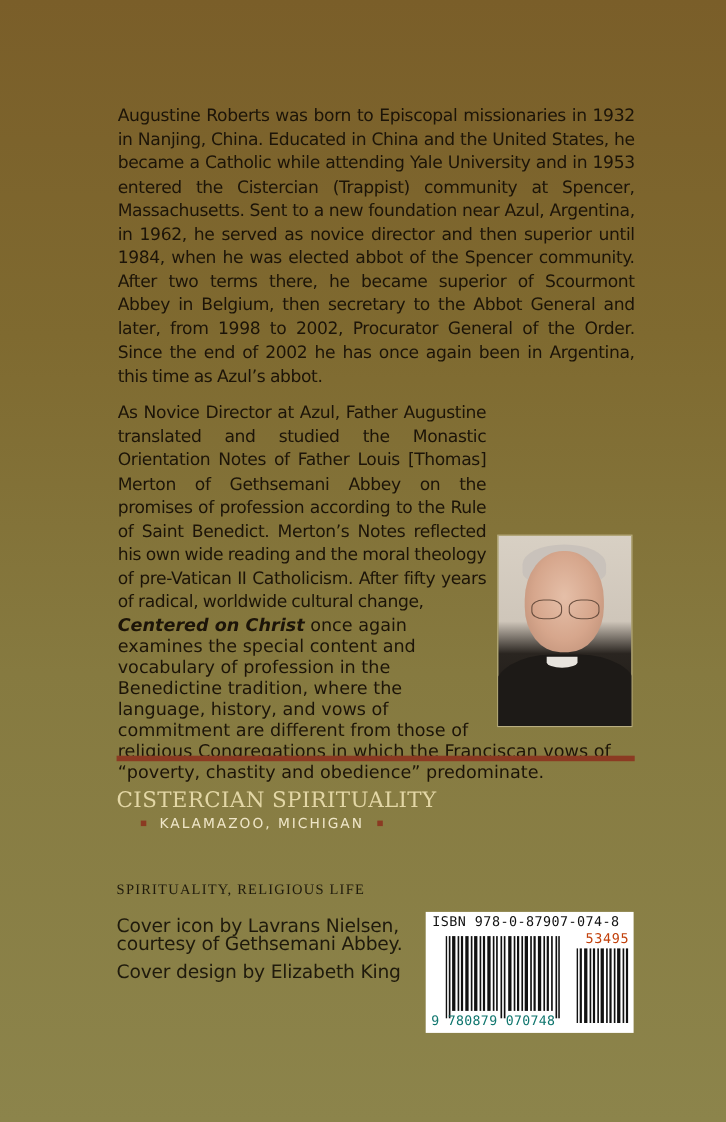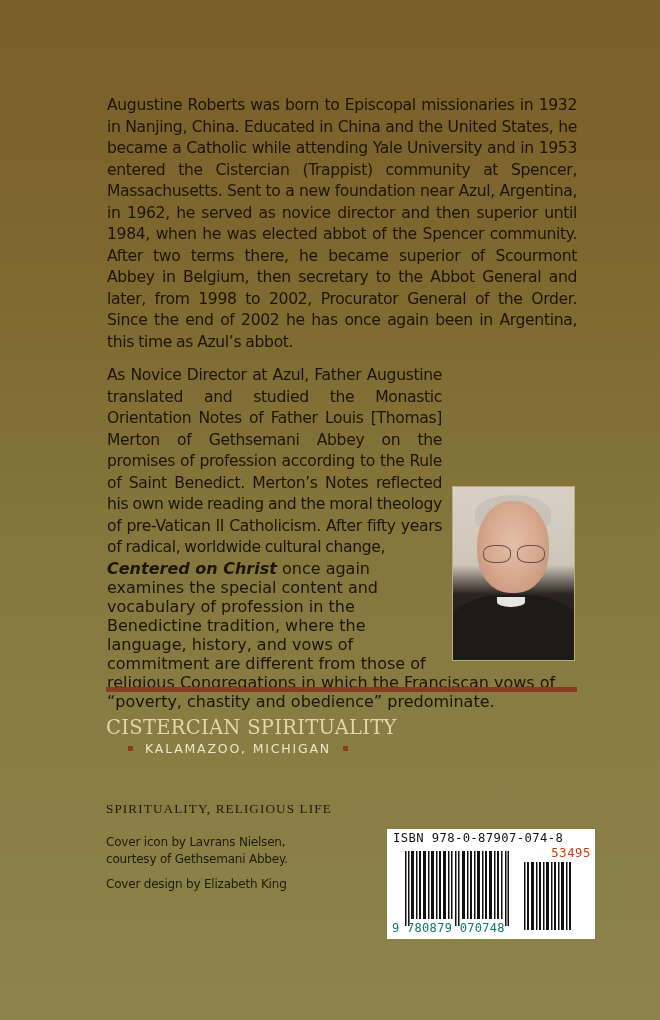--- a/index.html
+++ b/index.html
@@ -67,30 +67,29 @@
   }
   .bullet { display: inline-block; width: 5px; height: 5px; background: #8b3a22; }
   .bullet.left { margin-right: 12px; }
   .bullet.right { margin-left: 12px; }
 
   .category {
     position: absolute; left: 106px; top: 801px;
     font-size: 13.2px; letter-spacing: 1.1px; color: #1f1a0c; font-family: Liberation Serif, serif;
   }
   .credits {
-    position: absolute; left: 106px; top: 834px; font-size: 12px; line-height: 16.5px;
+    position: absolute; left: 106px; top: 834px; font-size: 17px; line-height: 16.5px;
     color: #1f1a0c; letter-spacing: -0.2px;
   }
   .credits p { margin: 0; }
   .credits p + p { margin-top: 9px; }
 
   .barcode-box {
     position: absolute; left: 387px; top: 829px; width: 189px; height: 110px;
     background: #ffffff;
-    padding-left: 19px;
   }
   .isbn-label {
     position: absolute; left: 6px; top: 2px; width: 180px;
     font-family: "DejaVu Sans Mono", monospace; font-size: 12.2px; letter-spacing: 0.4px;
     color: #111;
   }
   .price-code {
     position: absolute; right: 4px; top: 17px;
     font-family: "DejaVu Sans Mono", monospace; font-size: 12.2px; letter-spacing: 0.6px; color: #c2410c; text-align: right;
   }

